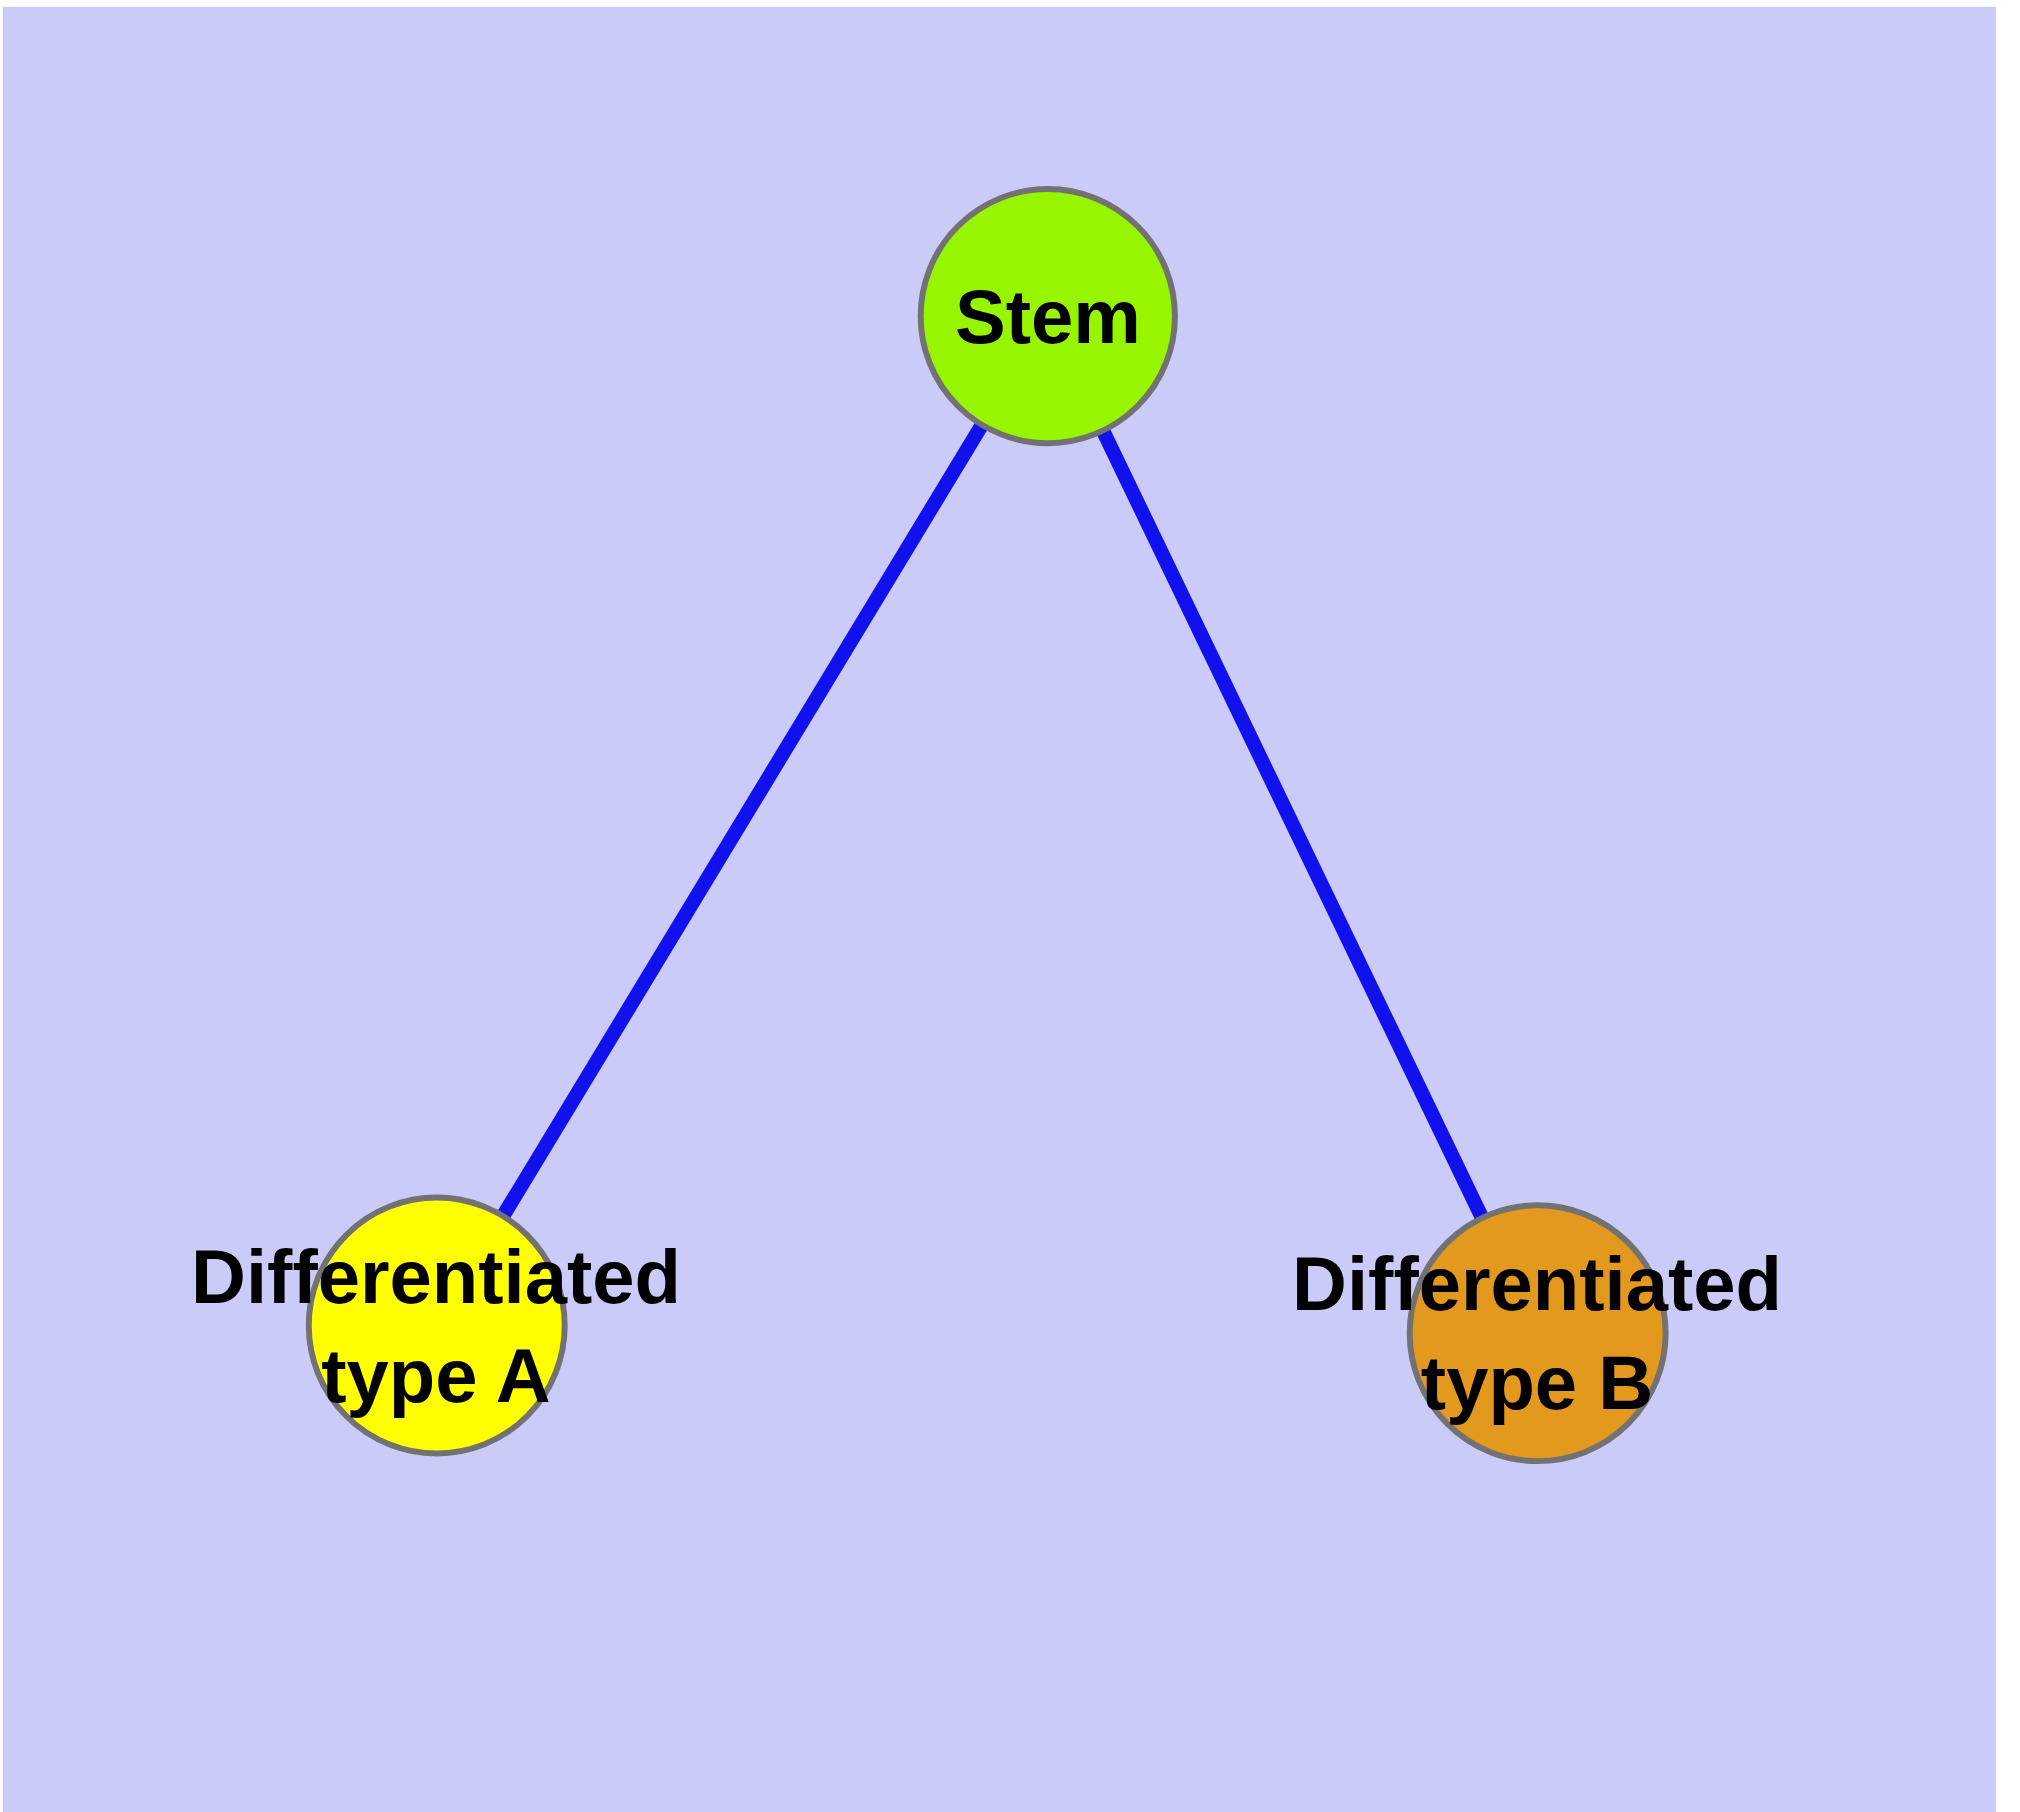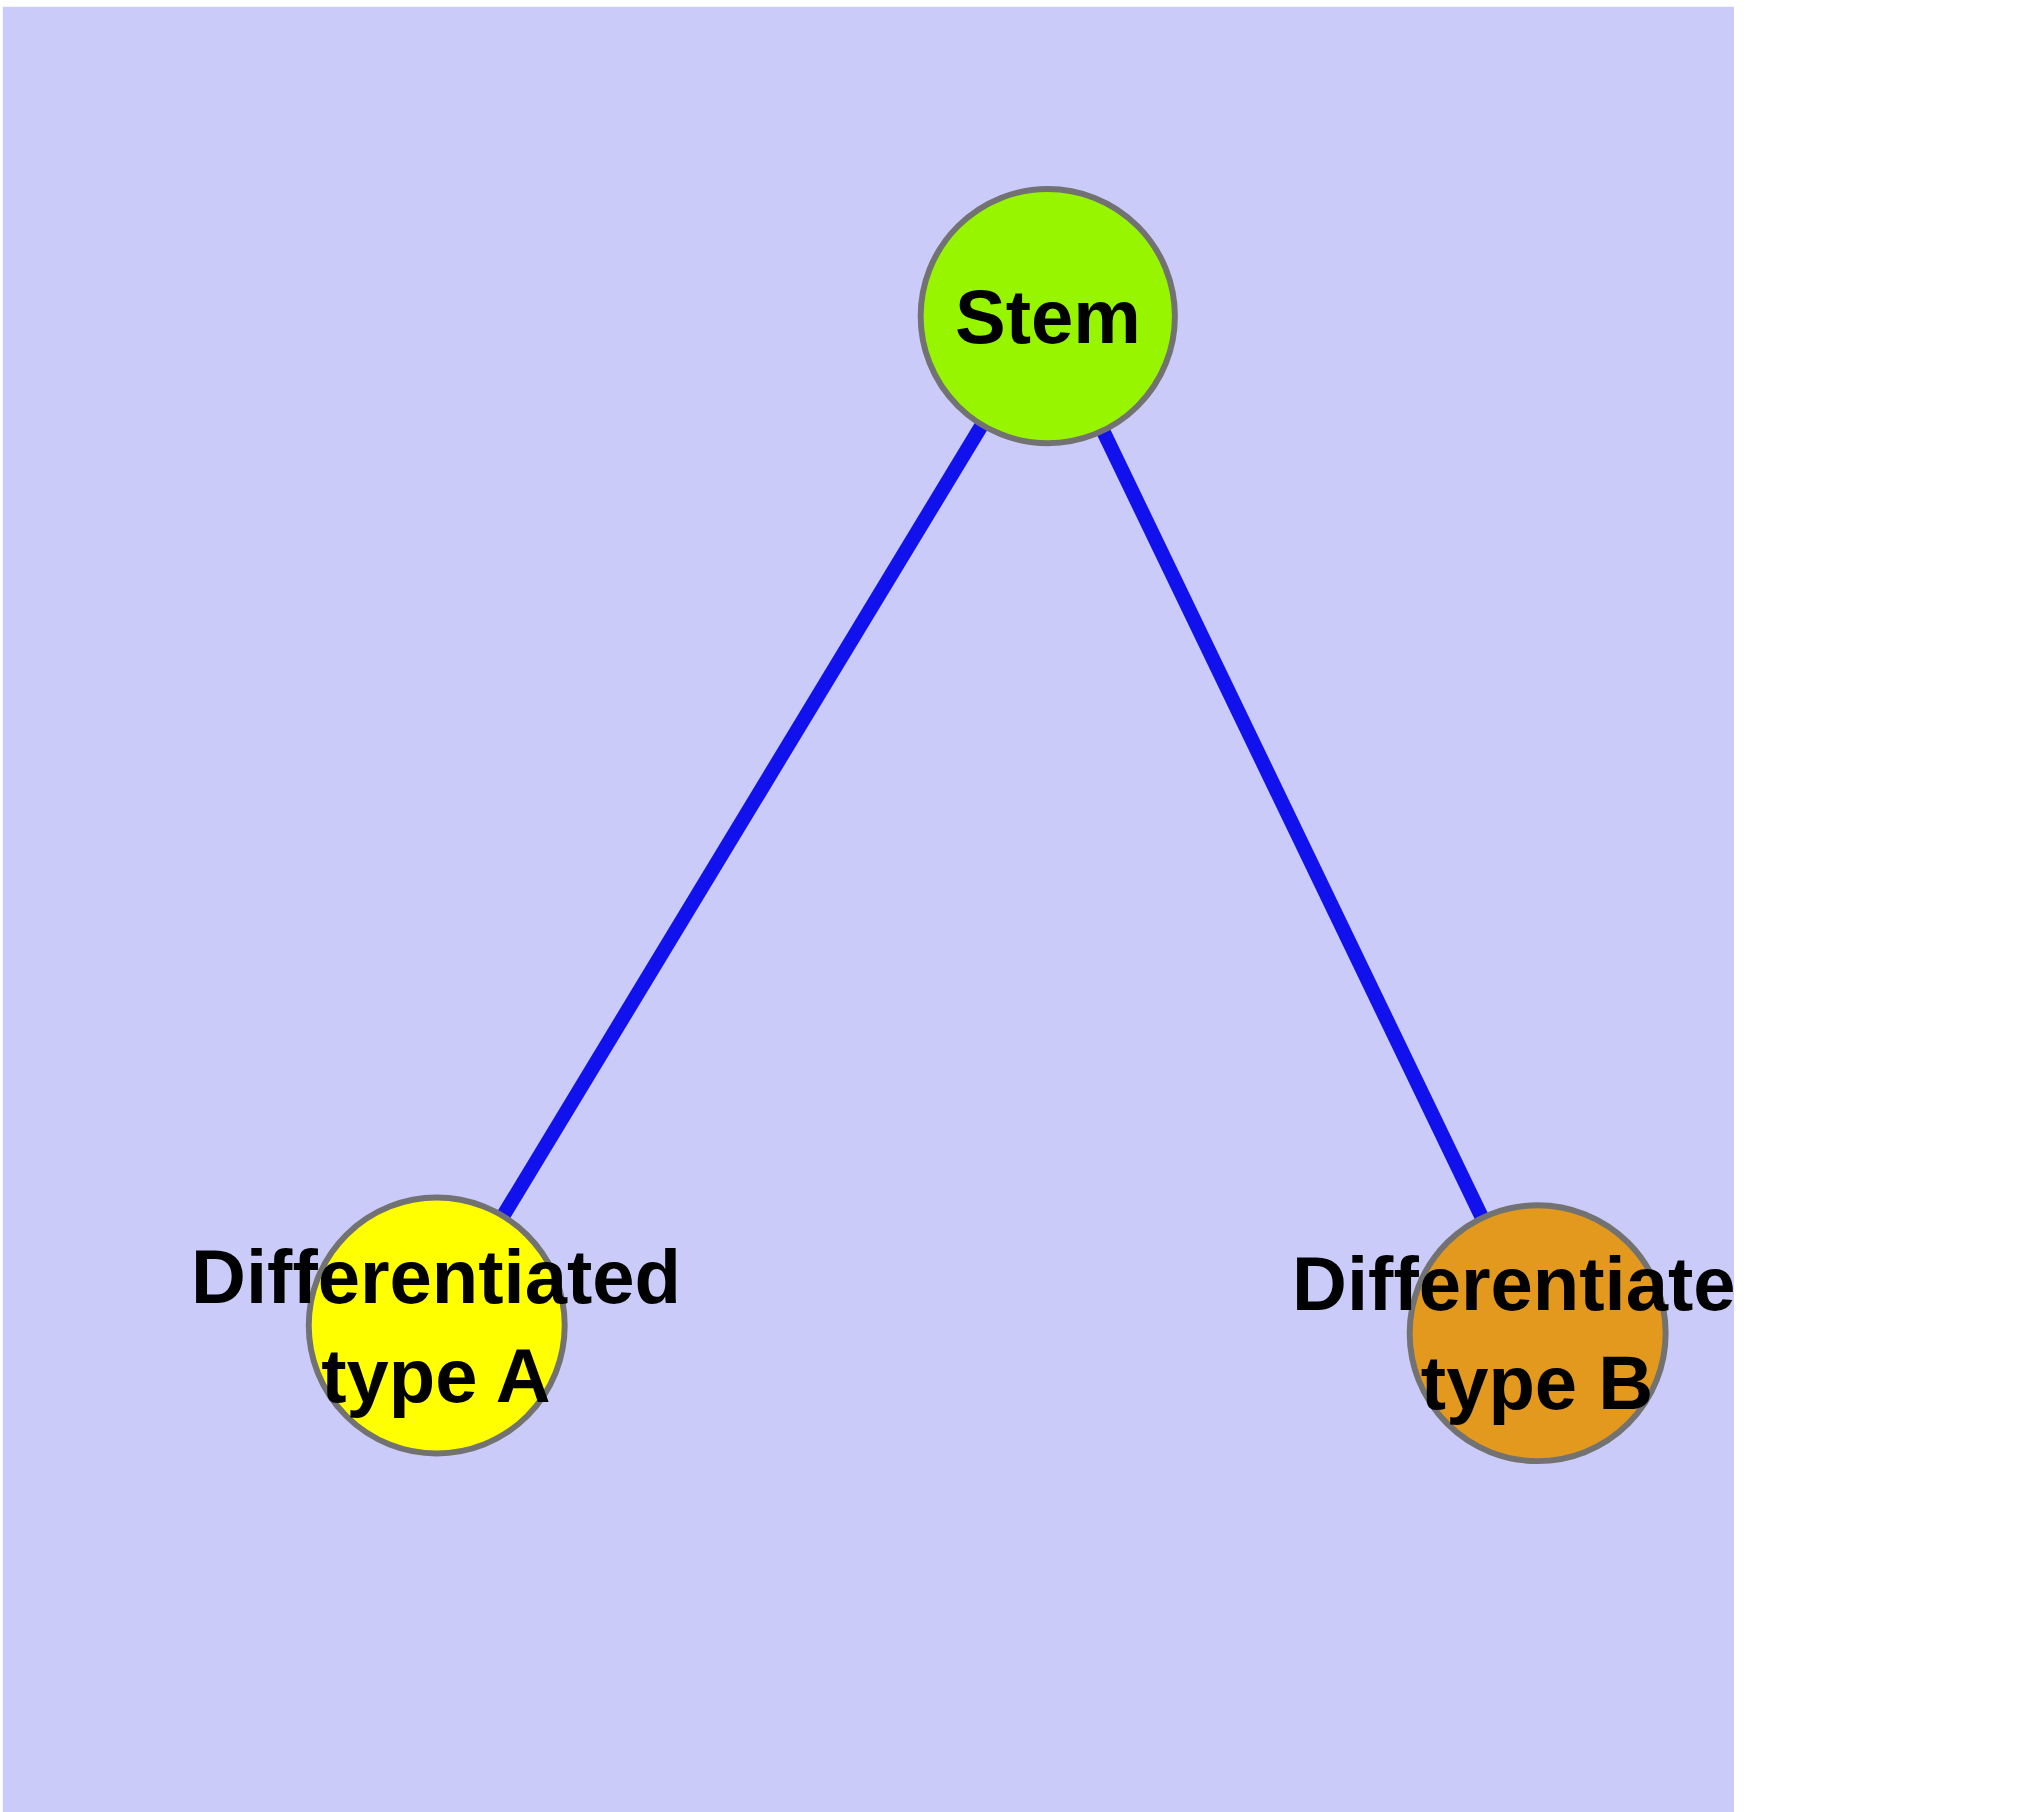--- a/index.html
+++ b/index.html
@@ -2,21 +2,21 @@
 <html style="font-size:13.6px"><head>
 <meta charset="utf-8">
 <style>
   html, body {
     margin: 0;
     padding: 0;
     background: #ffffff;
   }
   #stage {
     position: relative;
-    width: 1734px;
+    width: 1996px;
     height: 1812px;
     background: #ffffff;
     overflow: hidden;
     font-family: "Liberation Sans", sans-serif;
   }
   #graph-svg {
     position: absolute;
     left: 0;
     top: 0;
     width: 2021px;

